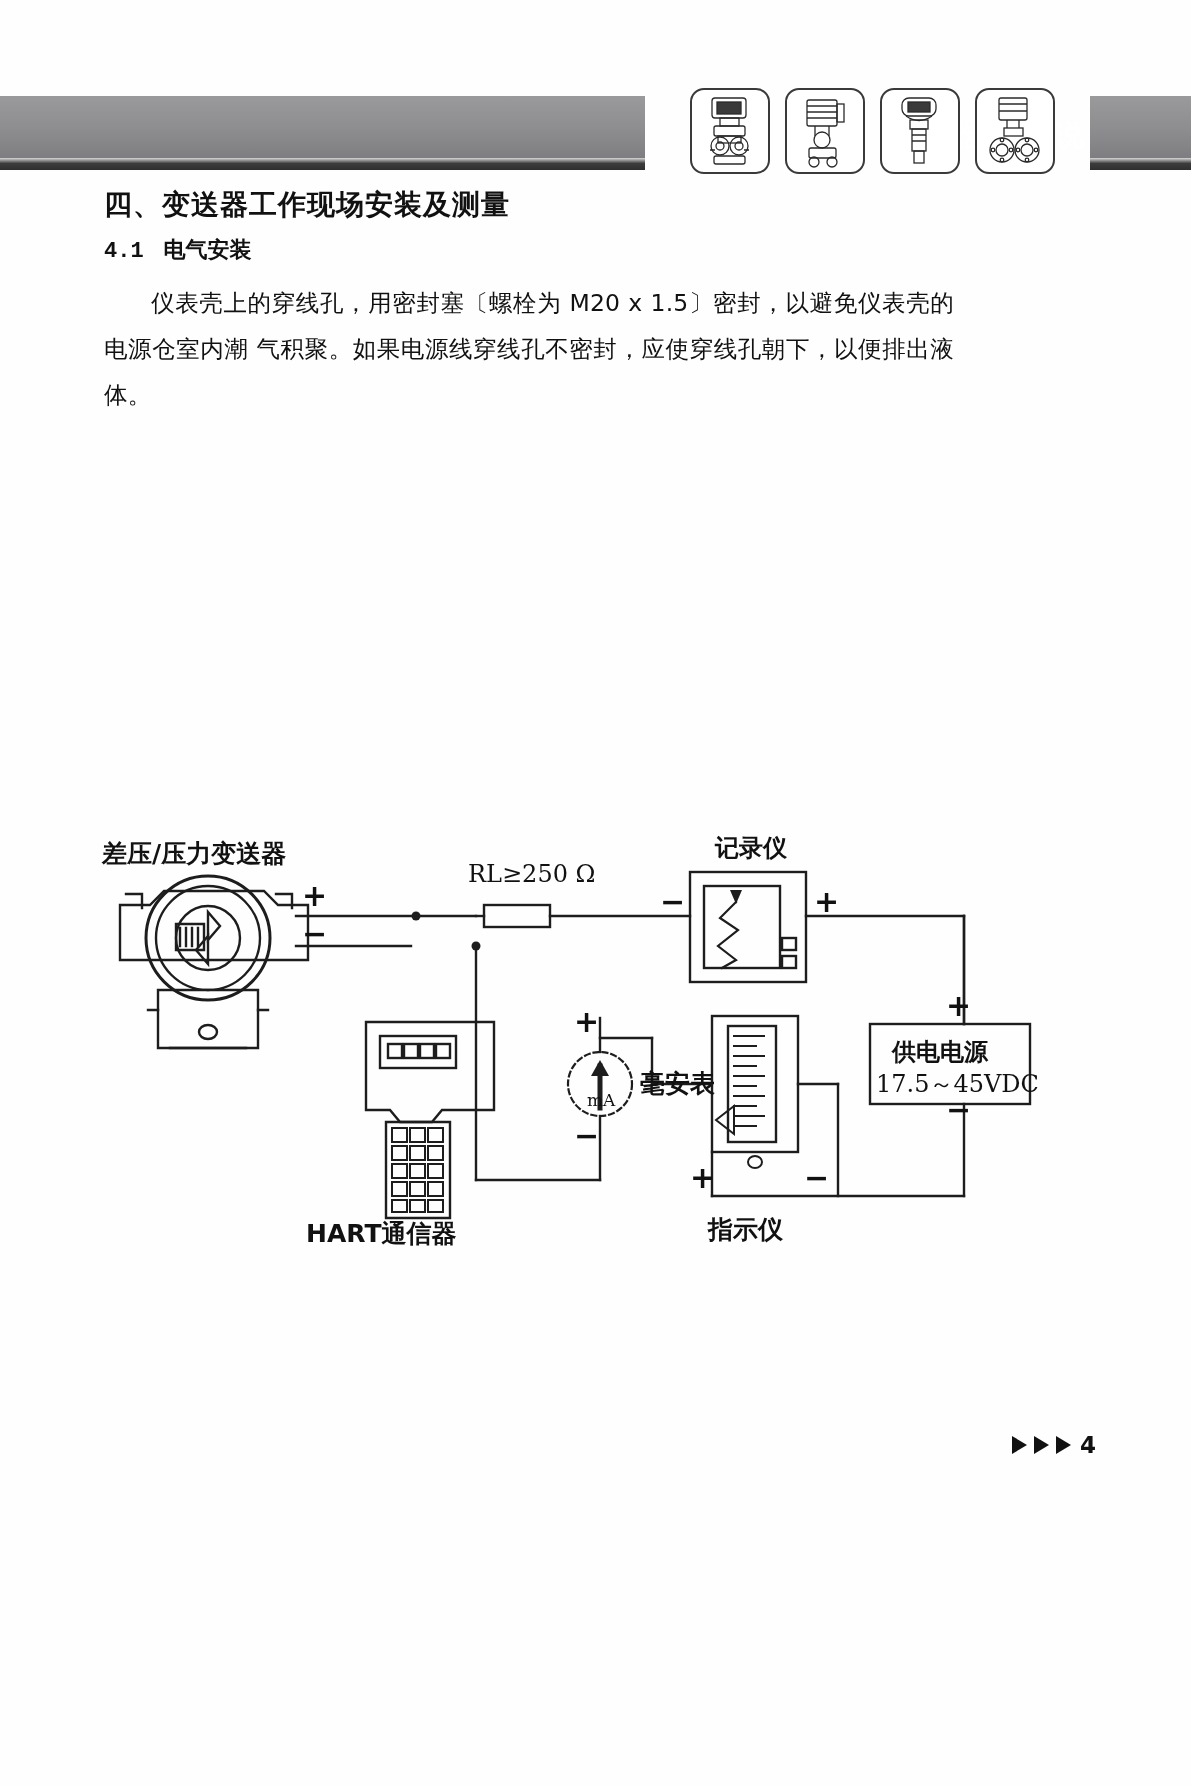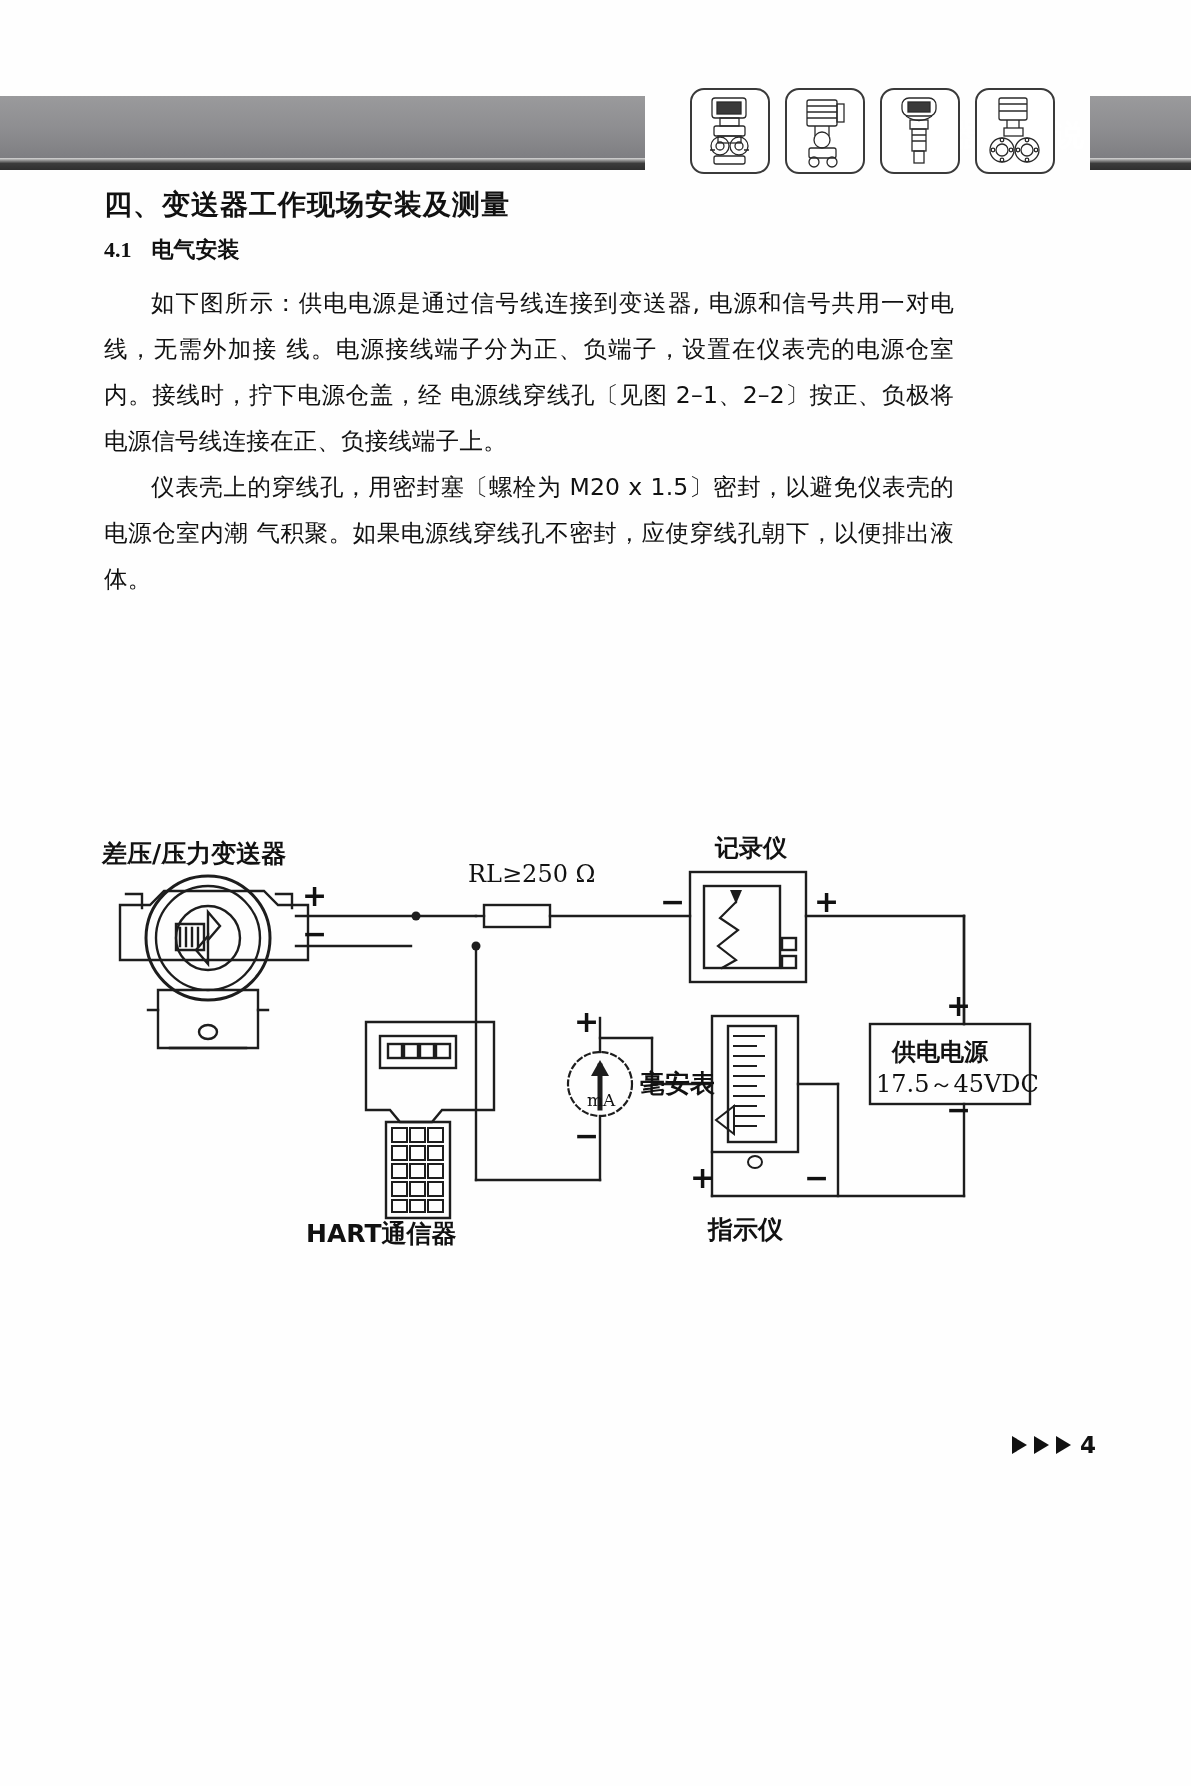--- a/index.html
+++ b/index.html
@@ -104,21 +104,21 @@
     font-family: Liberation Serif, serif;
     color: #111;
     white-space: nowrap;
   }
   .h-sub {
     position: absolute;
     left: 104px;
     top: 235px;
     font-size: 22px;
     font-weight: 700;
-    font-family: Liberation Serif, serif;
+    font-family: Liberation Mono, monospace;
     color: #111;
     white-space: nowrap;
   }
   .h-sub .num { margin-right: 20px; }
 
   
   .body-text {
     position: absolute;
     left: 104px;
     top: 280px;
@@ -261,21 +261,20 @@
 
     </div>
   </div>
 
   <div class="h-section">四、变送器工作现场安装及测量</div>
   <div class="h-sub">
     <span class="num">4.1</span><span>电气安装</span>
   </div>
 
   <div class="body-text">
-    <p>如下图所示：供电电源是通过信号线连接到变送器, 电源和信号共用一对电线，无需外加接 线。电源接线端子分为正、负端子，设置在仪表壳的电源仓室内。接线时，拧下电源仓盖，经 电源线穿线孔〔见图 2–1、2–2〕按正、负极将电源信号线连接在正、负接线端子上。</p>
     <p>仪表壳上的穿线孔，用密封塞〔螺栓为 M20 x 1.5〕密封，以避免仪表壳的电源仓室内潮 气积聚。如果电源线穿线孔不密封，应使穿线孔朝下，以便排出液体。</p>
   </div>
 
   <div class="diagram">
     <svg width="1020" height="460" viewBox="0 0 1020 460">
       <g fill="none" stroke="#1d1d1d" stroke-width="2.4" stroke-linecap="square">
 
         <g>
           <path d="M40 85 h30 l14 -14 h100 l14 14 h30 v55 h-188 z"></path>
           <path d="M46 74 l16 0 l0 14"></path>

